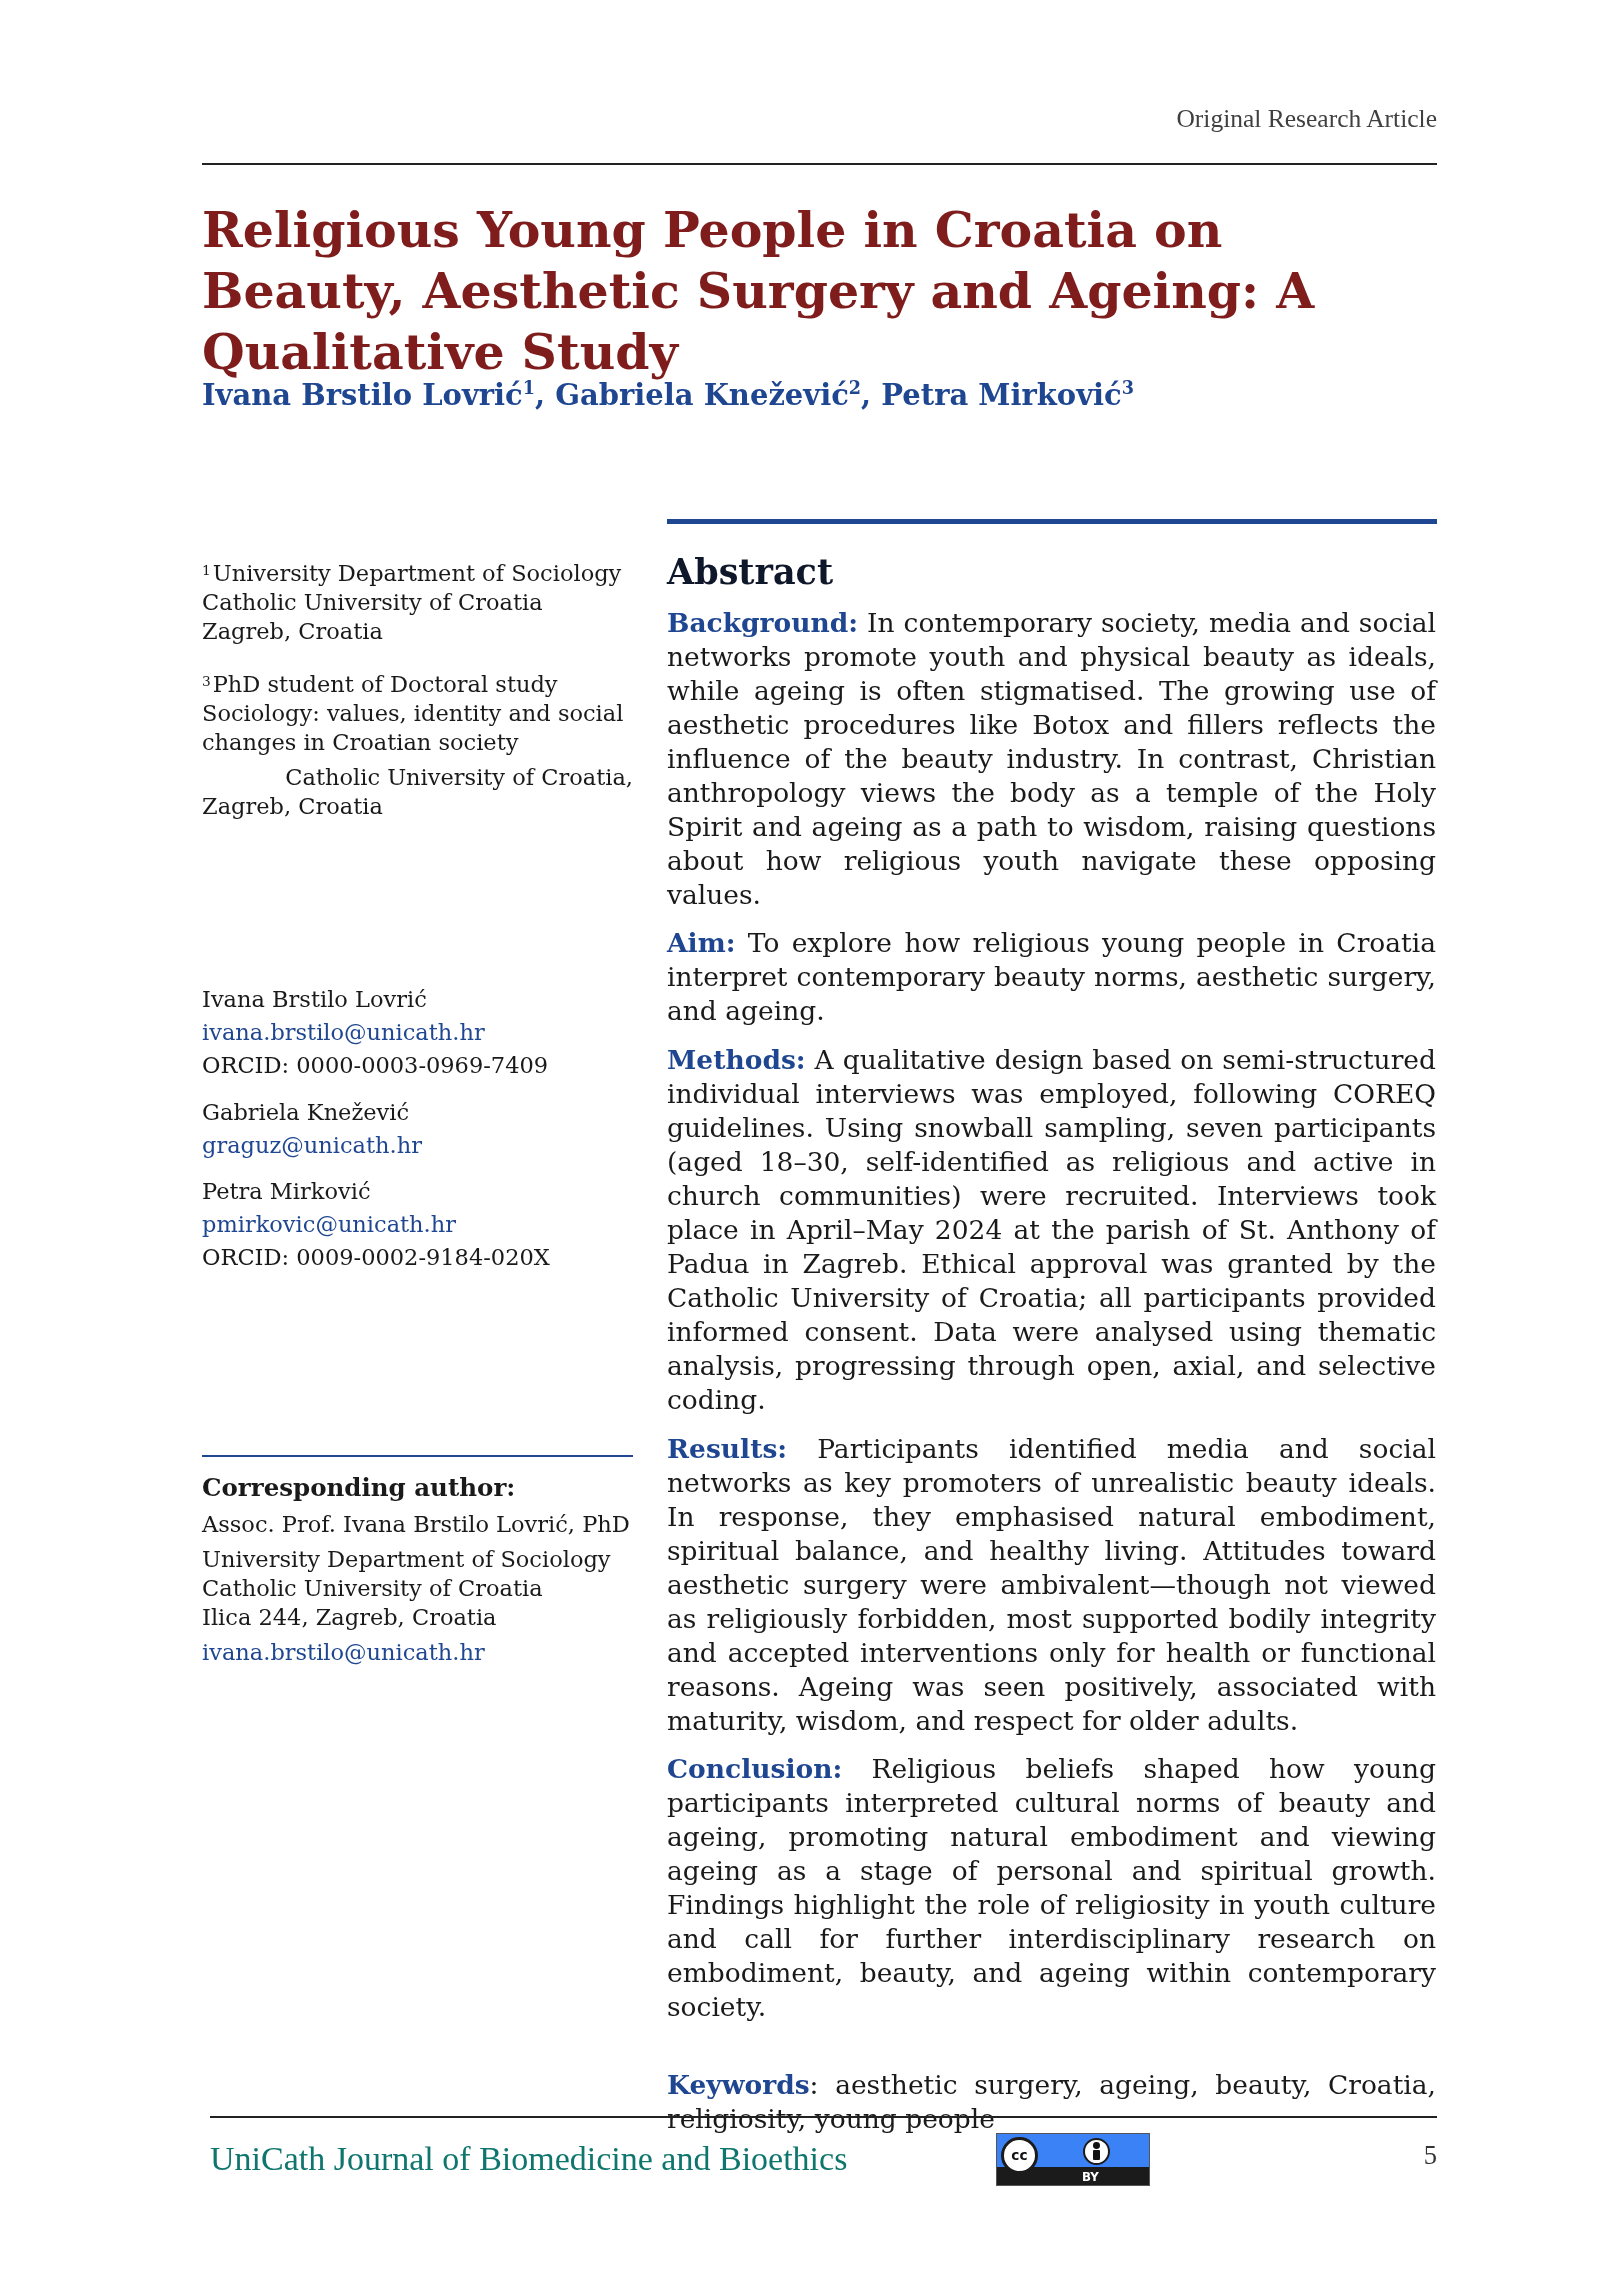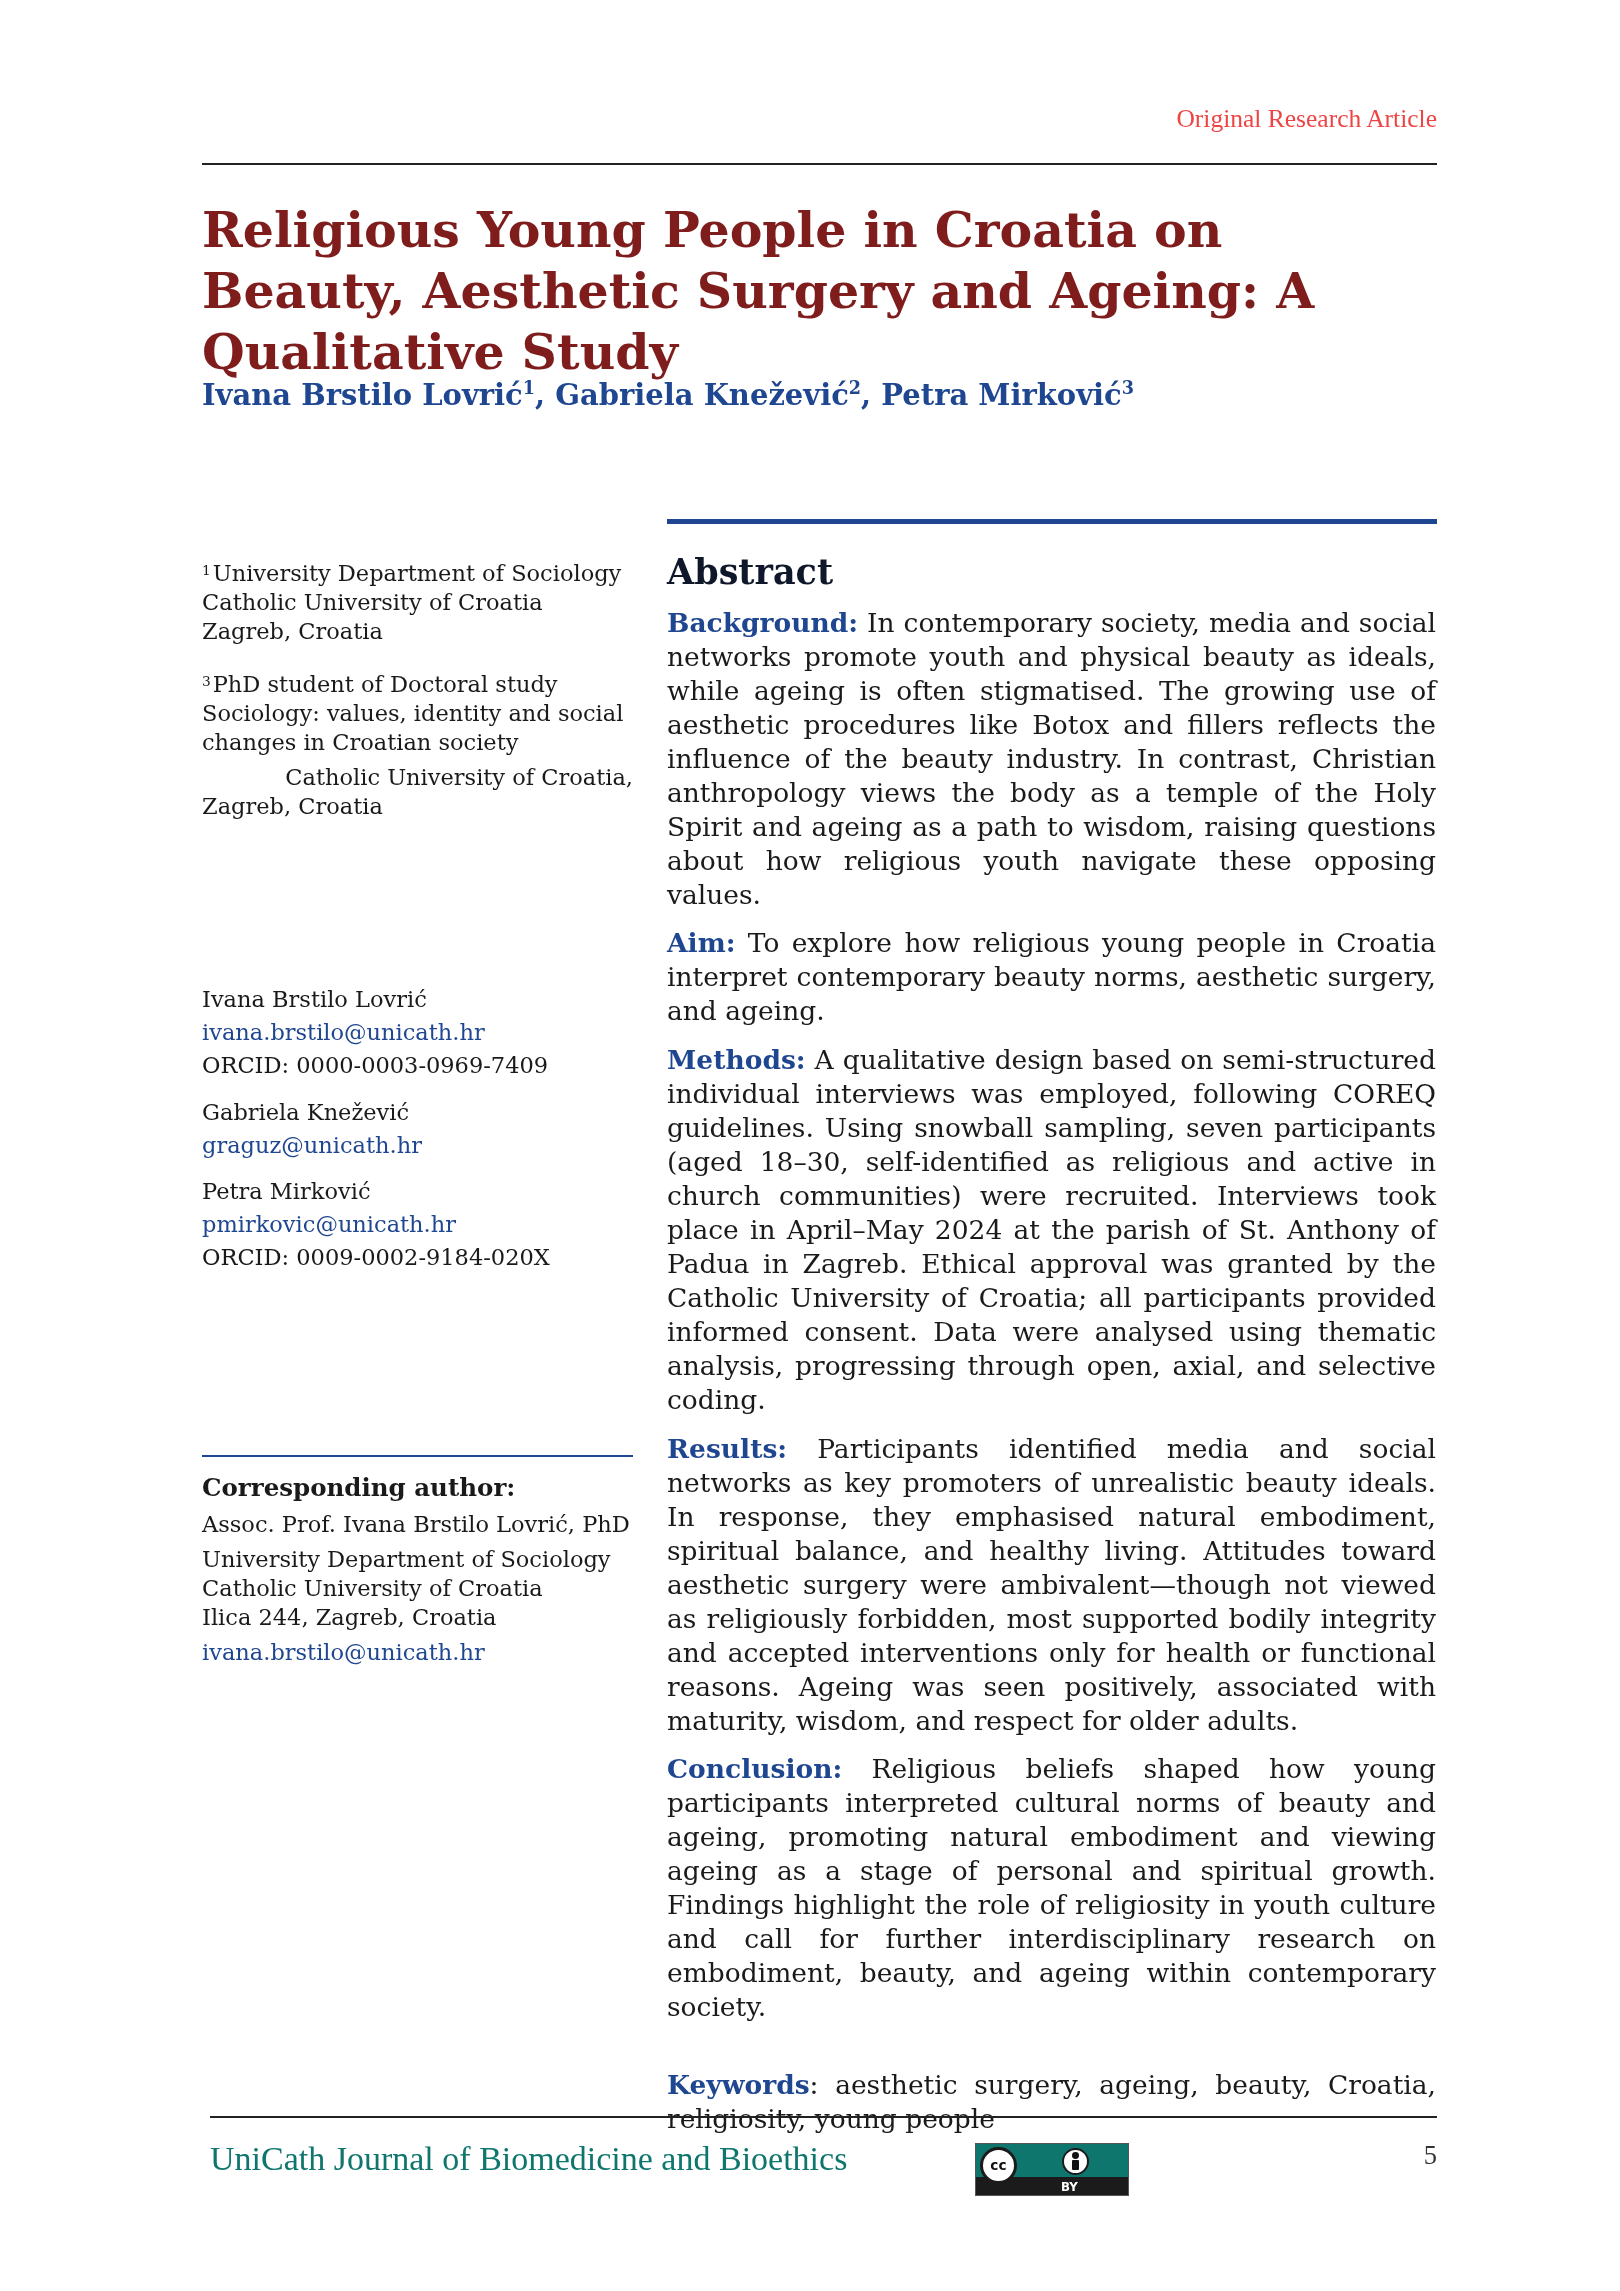--- a/index.html
+++ b/index.html
@@ -1,21 +1,21 @@
 <!DOCTYPE html>
 <html><head>
 <meta charset="utf-8">
 <style>
   html, body { margin: 0; padding: 0; background: #ffffff; }
   body { width: 1620px; height: 2292px; position: relative; overflow: hidden;
          font-family: "DejaVu Serif", "Liberation Serif", serif; color: #1a1a1a; }
   .serif { font-family: "Liberation Serif", "DejaVu Serif", serif; }
   .link { color: #1f4690; text-decoration: none; }
 
-  #header-label { position: absolute; right: 183px; top: 104px; font-size: 25.5px; color: #ef4444; }
+  #header-label { position: absolute; right: 183px; top: 104px; font-size: 25.5px; color: #404040; }
   #header-rule { position: absolute; left: 202px; top: 163px; width: 1235px; height: 2px; background: #222; }
 
   #title { position: absolute; left: 202px; top: 200px; width: 1235px; font-size: 49px; line-height: 61px;
            font-weight: bold; color: #7f1d1d; margin: 0; }
   #authors { position: absolute; left: 202px; top: 377px; font-size: 29px; font-weight: bold; color: #1f4690; }
   #authors sup { font-size: 17.6px; font-weight: bold; }
 
   
   #left-col { position: absolute; left: 202px; top: 556px; width: 431px; font-size: 22.5px; line-height: 29px; }
   .affil { margin-bottom: 21.6px; }
@@ -32,22 +32,22 @@
   #abs-rule { position: absolute; left: 667px; top: 519px; width: 770px; height: 4.9px; background: #1f4690; }
   #abstract { position: absolute; left: 667px; top: 551px; width: 769px; }
   #abstract h2 { margin: 0 0 13.7px 0; font-size: 35px; font-weight: bold; color: #0f172a; }
   .abs-sec { font-size: 26.5px; line-height: 34px; text-align: justify; margin-bottom: 14.7px; hyphens: manual; }
   .abs-sec .lbl { font-weight: bold; color: #1f4690; }
   #keywords { margin-top: 44px; }
 
   
   #footer-rule { position: absolute; left: 210px; top: 2116px; width: 1227px; height: 2px; background: #222; }
   #journal { position: absolute; left: 210px; top: 2140px; font-size: 34px; color: #0f766e; }
-  #cc-badge { position: absolute; left: 975px; top: 2133px; width: 152px; height: 51px; background: #0f766e;
-              border: 1px solid #555; margin-top: 10px; }
+  #cc-badge { position: absolute; left: 996px; top: 2133px; width: 152px; height: 51px; background: #3b82f6;
+              border: 1px solid #555; }
   #cc-badge .bottom { position: absolute; left: 0; right: 0; bottom: 0; height: 17.6px; background: #1b1b1b; }
   #cc-badge .by { position: absolute; left: 85px; bottom: 1px; font-family: "DejaVu Sans", sans-serif;
                   font-size: 11.8px; font-weight: bold; color: #fff; }
   #cc-badge .cc { position: absolute; left: 3.9px; top: 2.9px; width: 37px; height: 37px; border-radius: 50%;
                   background: #fff; border: 3.9px solid #1b1b1b; box-sizing: border-box;
                   display: flex; align-items: center; justify-content: center;
                   font-family: "DejaVu Sans", sans-serif; font-weight: bold; font-size: 13.7px; color: #111; }
   #cc-badge .person { position: absolute; left: 86px; top: 3.9px; width: 27.4px; height: 27.4px; border-radius: 50%;
                       background: #fff; border: 2.9px solid #1b1b1b; box-sizing: border-box; }
   #cc-badge .person .head { position: absolute; left: 7.8px; top: 2px; width: 6.9px; height: 6.9px; border-radius: 50%; background: #111; }

